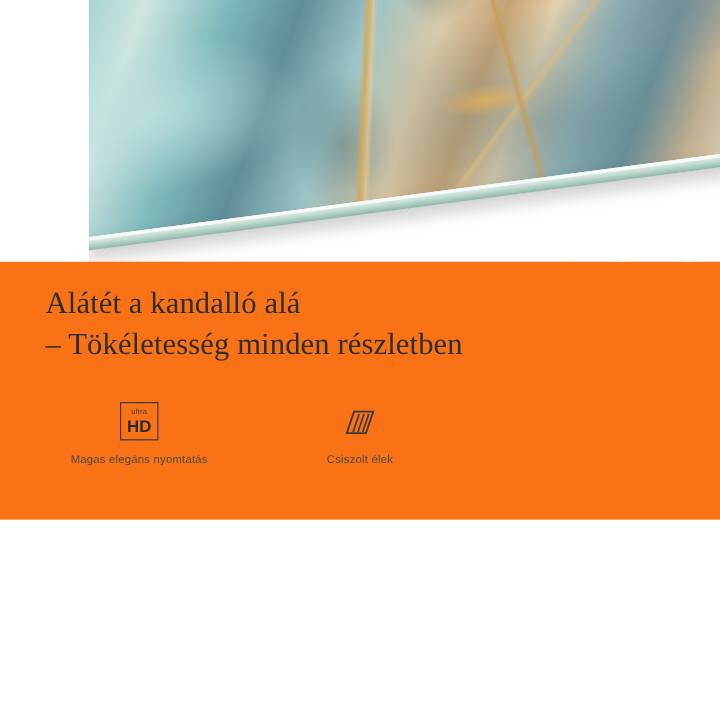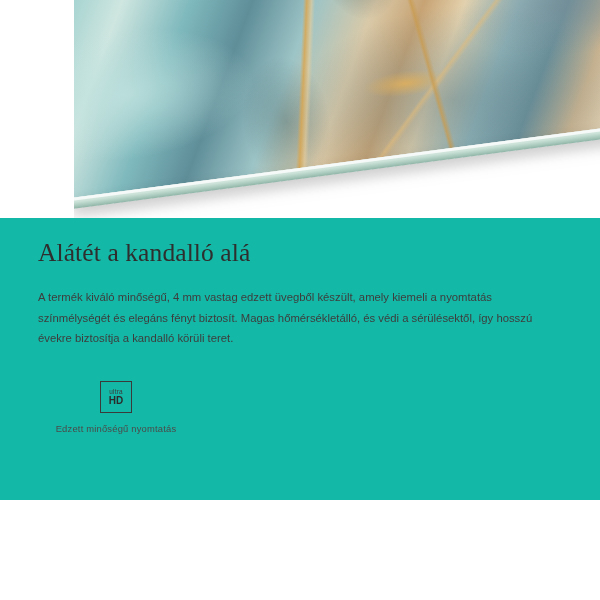--- a/index.html
+++ b/index.html
@@ -10,22 +10,22 @@
     width: 600px;
     height: 600px;
     overflow: hidden;
     background: #ffffff;
     font-family: "Liberation Sans", sans-serif;
     color: #2b2b2b;
   }
   .page {
     position: relative;
     width: 600px;
-    height: 500px;
-    background: #14b8a6;
+    height: 433px;
+    background: #f97316;
   }
 
   
   .hero {
     position: relative;
     width: 600px;
     height: 218px;
     overflow: hidden;
     background: #ffffff;
   }
@@ -199,21 +199,21 @@
     width: 30px;
     height: 30px;
     border: 1.6px solid #3a3a3a;
     display: flex;
     flex-direction: column;
     align-items: center;
     justify-content: center;
     line-height: 1;
   }
   .hd-box .t1 { font-size: 6.4px; letter-spacing: .2px; color:#3a3a3a; }
-  .hd-box .t2 { font-size: 10px; font-weight: bold; color:#2b2b2b; margin-top: 1px; }
+  .hd-box .t2 { font-size: 14px; font-weight: bold; color:#2b2b2b; margin-top: 1px; }
   svg { display: block; }
 </style>
 </head>
 <body>
 
 <div class="page">
 
   <div class="hero">
     <div class="hero-bg"></div>
     <div class="panel-wrap">
@@ -236,36 +236,49 @@
     <div class="sparkle" id="sp3">
       <span class="h"></span>
         <span class="v"></span>
     </div>
   </div>
 
   <div class="content">
 
     <h1 class="headline">
       <span>Alátét a kandalló alá</span>
+      <span class="l2">– Tökéletesség minden részletben</span>
     </h1>
 
-    <p class="paragraph">A termék kiváló minőségű, 4 mm vastag edzett üvegből készült, amely kiemeli a nyomtatás színmélységét és elegáns fényt biztosít. Magas hőmérsékletálló, és védi a sérülésektől, így hosszú évekre biztosítja a kandalló körüli teret.</p>
 
     <div class="features">
 
 
       <div class="feature">
         <div class="glyph">
           <div class="hd-box">
             <span class="t1">ultra</span>
             <span class="t2">HD</span>
           </div>
         </div>
-        <div class="caption">Edzett minőségű nyomtatás</div>
+        <div class="caption">Magas elegáns nyomtatás</div>
       </div>
 
 
 
+      <div class="feature">
+        <div class="glyph">
+          <svg width="44" height="40" viewBox="0 0 44 40">
+            <path d="M11 30 L27 30 L33 12 L17 12 Z" fill="none" stroke="#3a3a3a" stroke-width="1.5"></path>
+            <g stroke="#3a3a3a" stroke-width="1.4">
+              <line x1="16.3" y1="29" x2="21.3" y2="14"></line>
+              <line x1="20.3" y1="29" x2="25.3" y2="14"></line>
+              <line x1="24.3" y1="29" x2="29.3" y2="14"></line>
+            </g>
+          </svg>
+        </div>
+        <div class="caption">Csiszolt élek</div>
+      </div>
 
 
     </div>
   </div>
 </div>
 
 </body></html>

